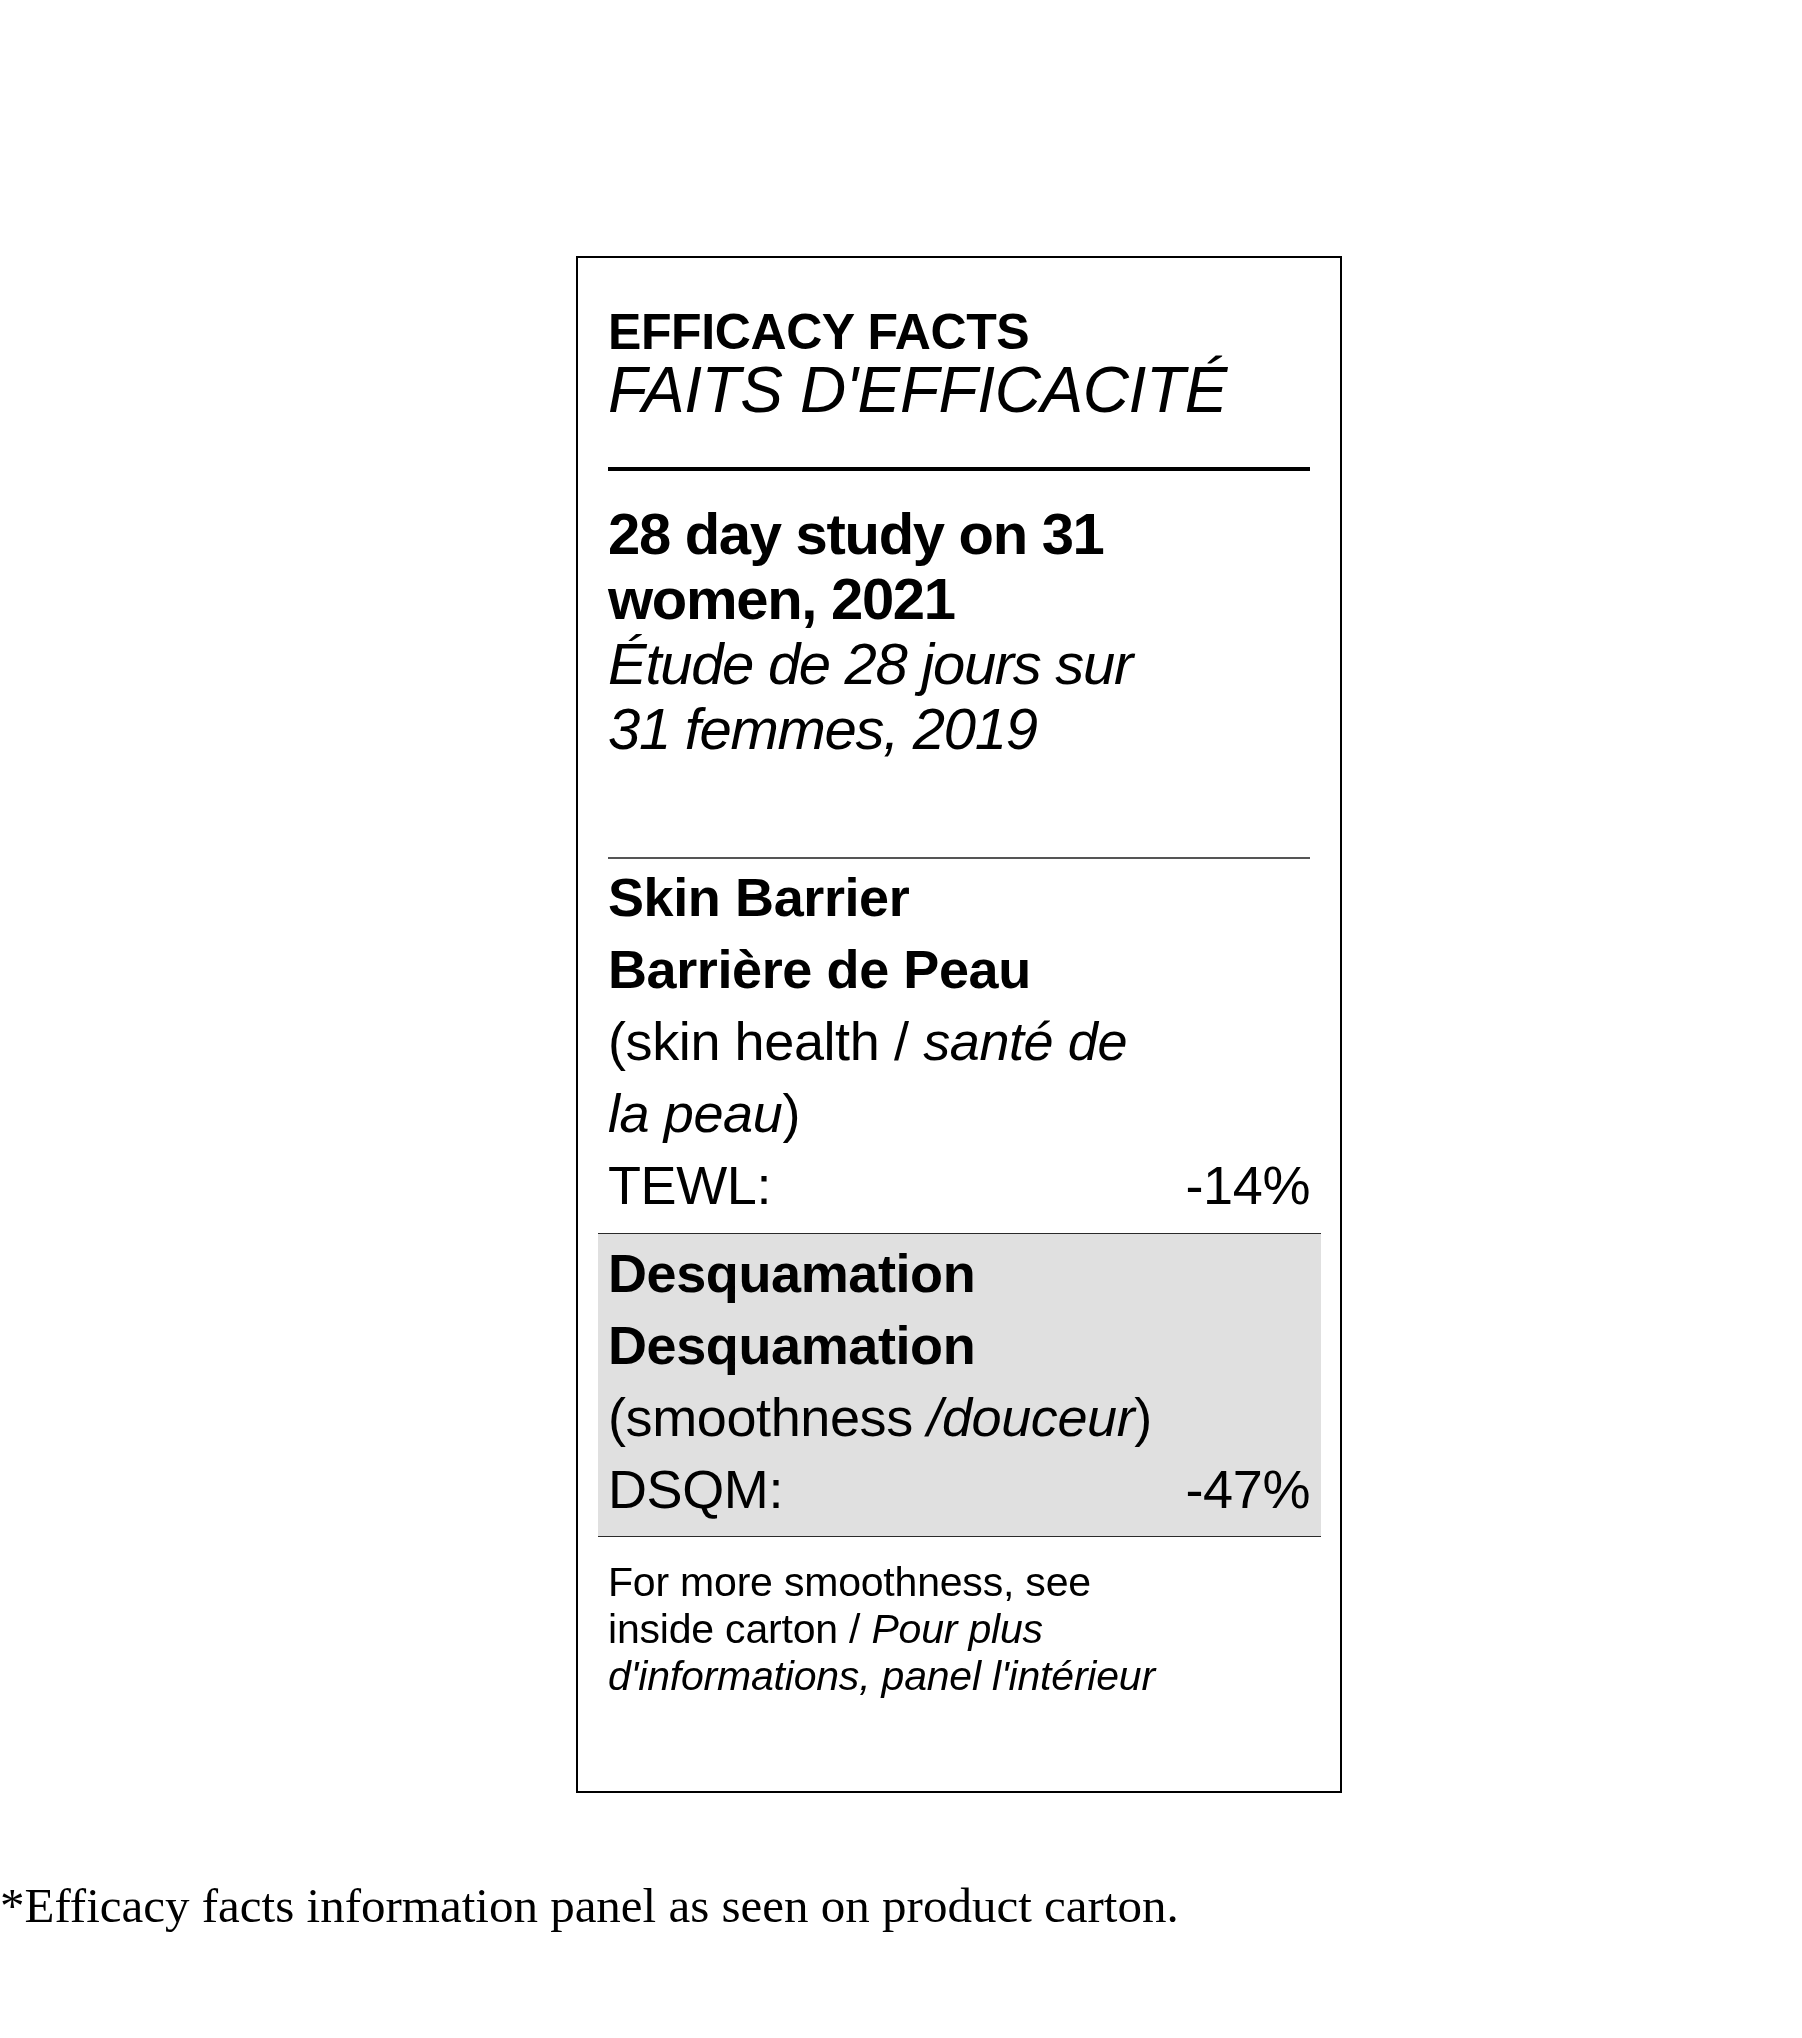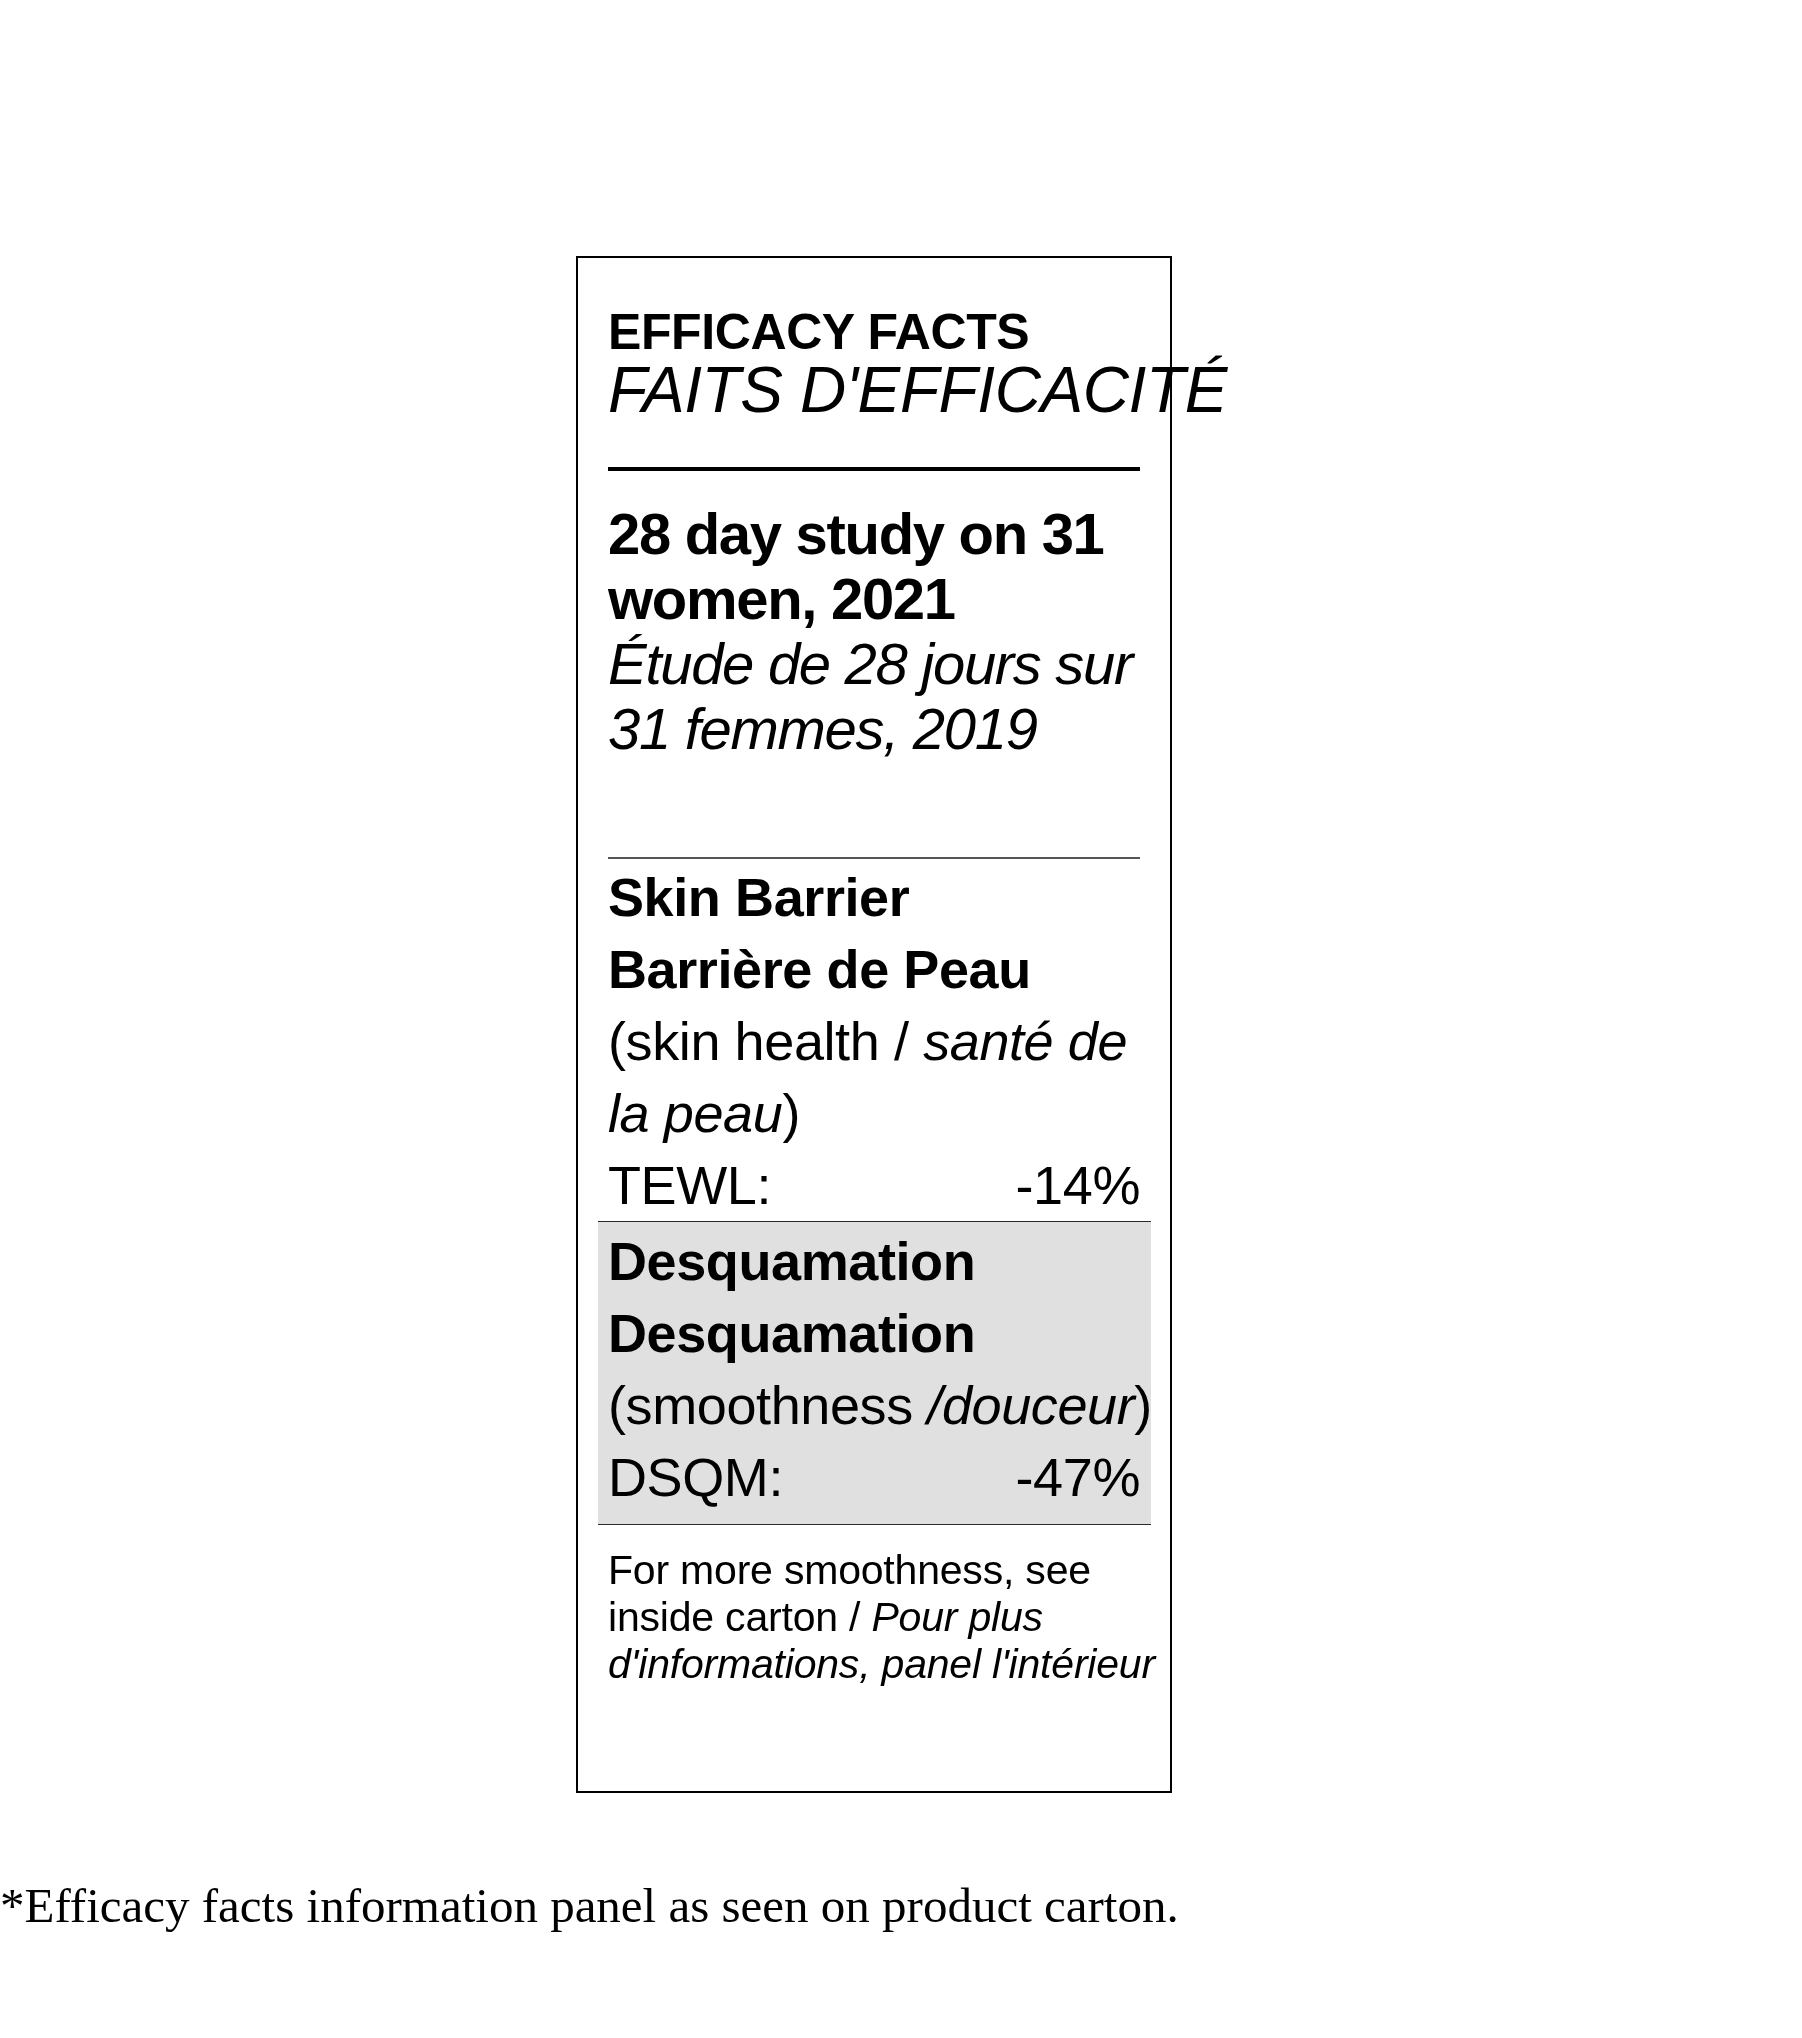--- a/index.html
+++ b/index.html
@@ -12,21 +12,21 @@
     width: 1803px;
     height: 2039px;
     font-family: "Liberation Sans", sans-serif;
     color: #000;
     overflow: hidden;
   }
   .panel {
     position: absolute;
     left: 576px;
     top: 256px;
-    width: 596px;
+    width: 766px;
     height: 1537px;
     box-sizing: border-box;
     border: 2.6px solid #000;
     padding: 45px 30px 0 30px;
     background: #fff;
   }
   .line { white-space: nowrap; }
 
   
   .hdr-en {
@@ -71,21 +71,21 @@
   .bi { font-weight: 700; }
   .i  { font-style: italic; }
 
   .metric {
     display: flex;
     justify-content: space-between;
     align-items: baseline;
   }
 
   .gray-block {
-    margin: 0 -10.5px;
+    margin: 12px -10.5px;
     padding: 3.5px 10.5px 10.5px 10.5px;
     border-top: 1.7px solid #2a2a2a;
     border-bottom: 1.7px solid #2a2a2a;
     background: #e0e0e0;
   }
 
   
   .foot {
     margin-top: 22px;
     font-size: 41px;

